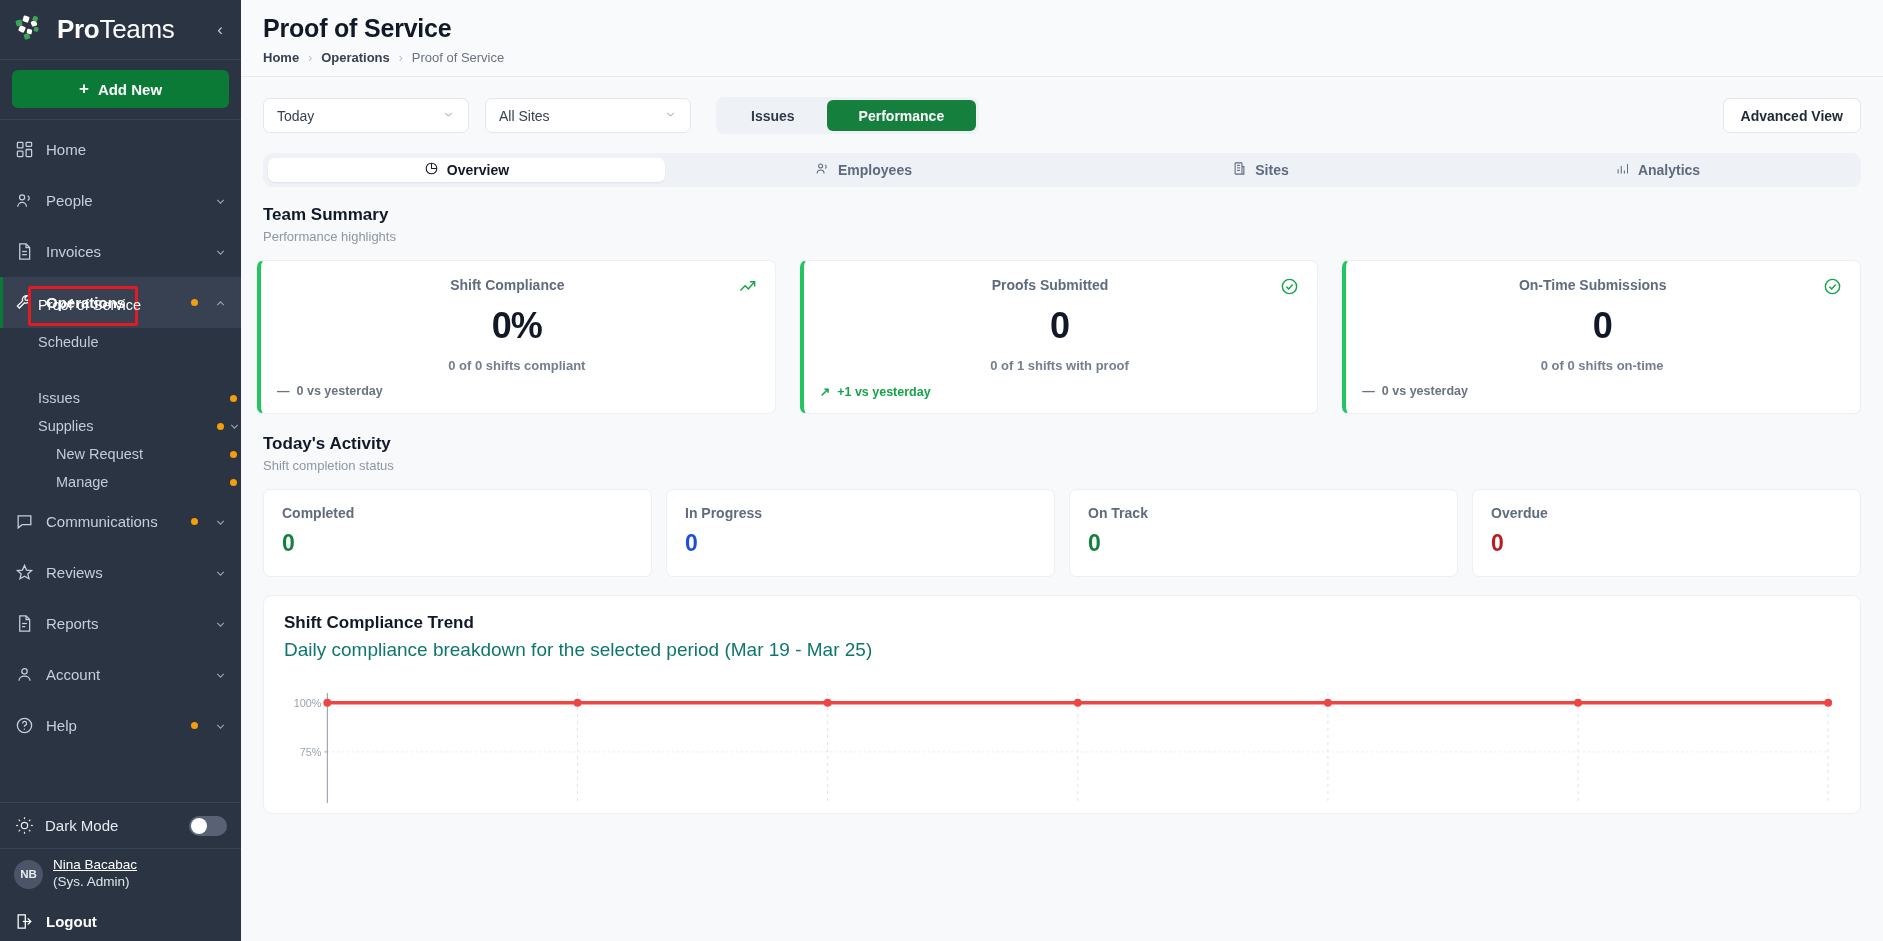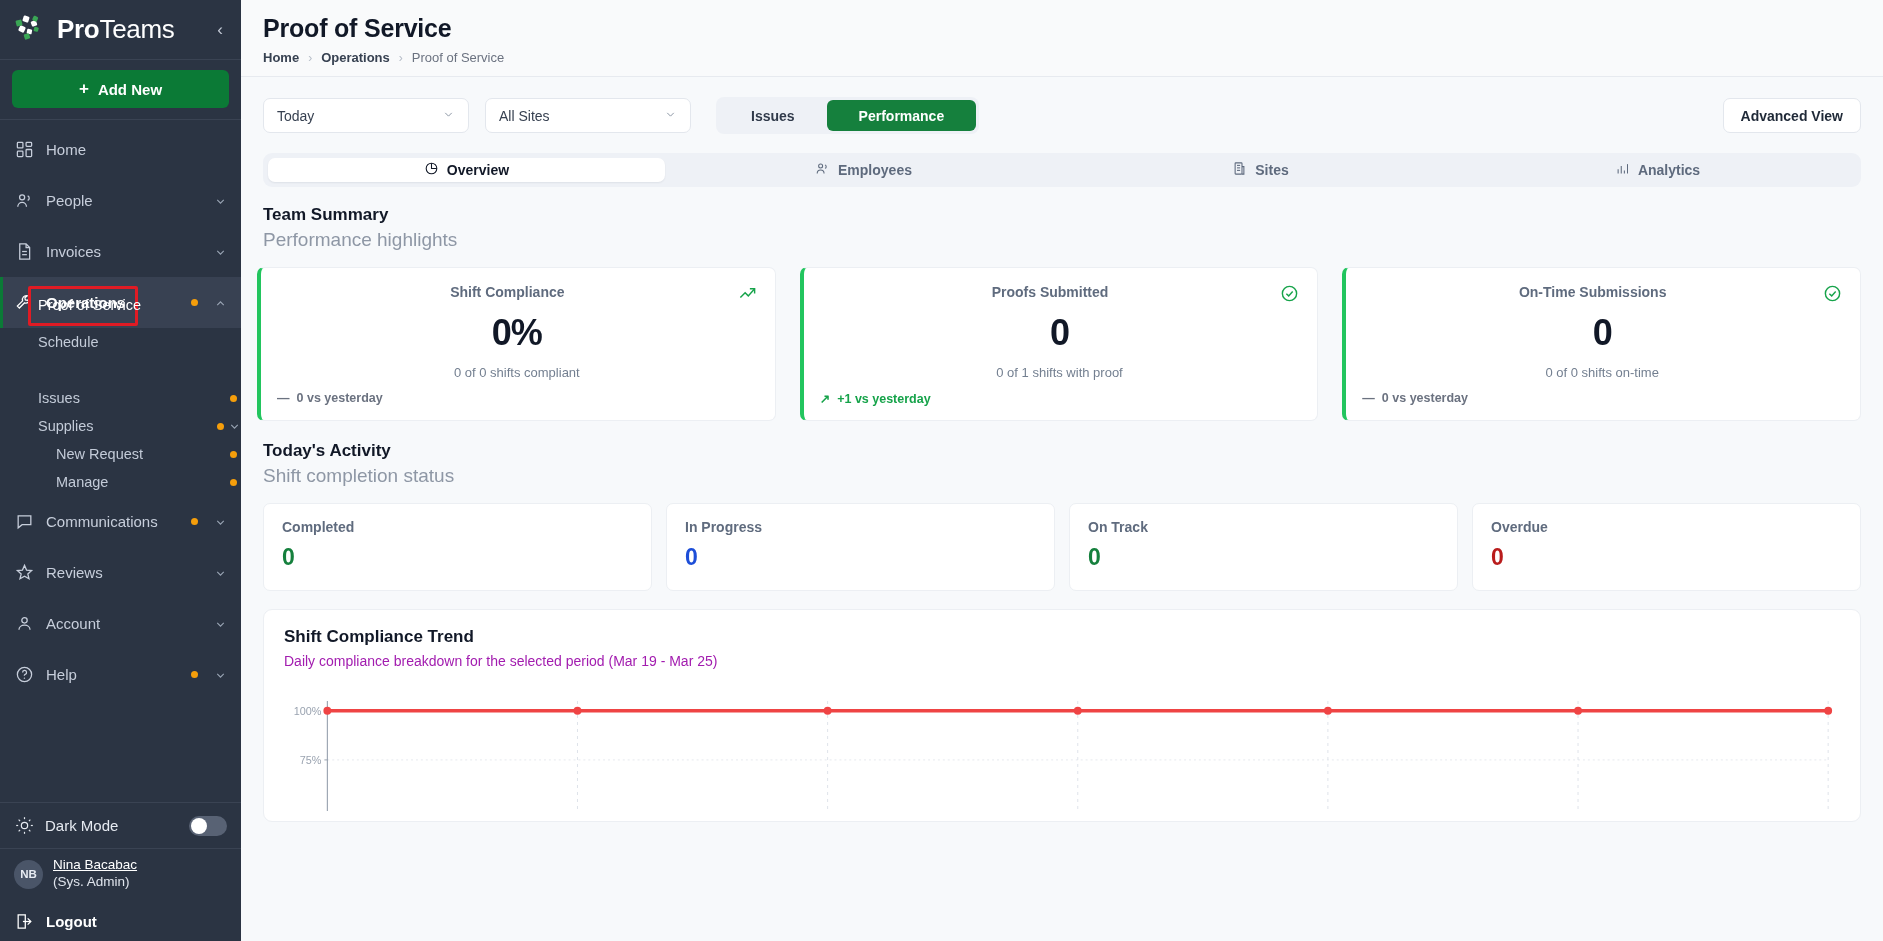--- a/index.html
+++ b/index.html
@@ -206,53 +206,53 @@
   .tab {
     flex: 1 1 0; height: 24px; border-radius: 7px;
     display: flex; align-items: center; justify-content: center; gap: 8px;
     font-size: 14px; color: #5e6a7d; cursor: pointer; font-weight: 600;
   }
   .tab.sel { background: #ffffff; color: #111827; font-weight: 700; box-shadow: 0 1px 2px rgba(16,24,40,.07); }
   .tab svg { width: 15px; height: 15px; stroke: currentColor; fill: none; stroke-width: 1.7; }
 
   .section-head { padding: 18px 22px 0 22px; }
   .section-title { font-size: 17px; font-weight: 700; color: #111827; }
-  .section-sub { font-size: 19px; color: #8e97a5; margin-top: 4px; }
+  .section-sub { font-size: 13px; color: #8e97a5; margin-top: 4px; }
 
   .kpis { display: flex; gap: 24px; padding: 16px 22px 0 16px; text-align: center; }
   .kpi {
     flex: 1 1 0; background: #ffffff; border: 1px solid #eceff3;
     border-left: 4px solid #22c55e; border-radius: 7px;
     padding: 16px 18px 14px 16px; min-height: 152px; position: relative;
   }
   .kpi-top { display: flex; align-items: flex-start; }
   .kpi-label { font-size: 14px; color: #5f6b7e; font-weight: 600; flex: 1 1 auto; }
   .kpi-ico { width: 19px; height: 19px; color: #16a34a; }
   .kpi-ico svg { width: 19px; height: 19px; stroke: currentColor; fill: none; stroke-width: 1.8; }
   .kpi-value { font-size: 36px; font-weight: 700; color: #111827; margin-top: 12px; line-height: 1; letter-spacing: -1px; }
-  .kpi-sub { font-size: 13px; color: #737f90; margin-top: 14px; }
+  .kpi-sub { font-size: 13px; color: #737f90; margin-top: 14px; font-weight: bold; }
   .kpi-delta { display: flex; align-items: center; gap: 7px; margin-top: 11px; font-size: 12.5px; font-weight: 700; }
   .kpi-delta.flat { color: #6b7280; }
   .kpi-delta.up { color: #16a34a; }
 
   .stats { display: flex; gap: 14px; padding: 16px 22px 0 22px; }
   .stat {
     flex: 1 1 0; background: #ffffff; border: 1px solid #eceff3; border-radius: 7px;
     padding: 15px 18px; min-height: 88px;
   }
   .stat-label { font-size: 14px; color: #5f6b7e; font-weight: 600; }
   .stat-value { font-size: 23px; font-weight: 700; margin-top: 11px; line-height: 1; }
 
   .chart-card {
     margin: 18px 22px 0 22px; background: #fff;
     border: 1px solid #eceff3; border-radius: 9px;
     padding: 17px 20px 10px 20px;
   }
   .chart-title { font-size: 17px; font-weight: 700; color: #111827; }
-  .chart-sub { font-size: 14px; color: #a21caf; margin-top: 6px; }
+  .chart-sub { font-size: 19px; color: #0f766e; margin-top: 6px; }
   .chart-area { position: relative; height: 120px; margin-top: 22px; }
   .chart-svg { width: 100%; height: 120px; display: block; }
 </style>
 </head>
 <body>
 
 <aside class="sidebar">
 
   <div class="brand">
     <span class="brand-logo">
@@ -382,20 +382,34 @@
         <svg viewBox="0 0 24 24">
             <polygon points="12,3 14.6,9 21,9.5 16.2,13.8 17.7,20 12,16.7 6.3,20 7.8,13.8 3,9.5 9.4,9"></polygon>
           </svg>
       </span>
       <span class="nav-label">Reviews</span>
       <span class="chev"><svg viewBox="0 0 24 24">
             <polyline points="6,9 12,15 18,9"></polyline>
           </svg></span>
     </div>
 
+    <div class="nav-item">
+      <span class="nav-ico">
+        <svg viewBox="0 0 24 24">
+            <path d="M6 2.5h8l4.5 4.5v14.5H6z"></path>
+            <polyline points="14,2.5 14,7 18.5,7"></polyline>
+            <line x1="9" y1="12" x2="15" y2="12"></line>
+            <line x1="9" y1="16" x2="13" y2="16"></line>
+          </svg>
+      </span>
+      <span class="nav-label">Reports</span>
+      <span class="chev"><svg viewBox="0 0 24 24">
+            <polyline points="6,9 12,15 18,9"></polyline>
+          </svg></span>
+    </div>
 
     <div class="nav-item">
       <span class="nav-ico">
         <svg viewBox="0 0 24 24">
             <circle cx="12" cy="8" r="3.4"></circle>
             <path d="M5 20c0-3.6 3.1-6 7-6s7 2.4 7 6"></path>
           </svg>
       </span>
       <span class="nav-label">Account</span>
       <span class="chev"><svg viewBox="0 0 24 24">

